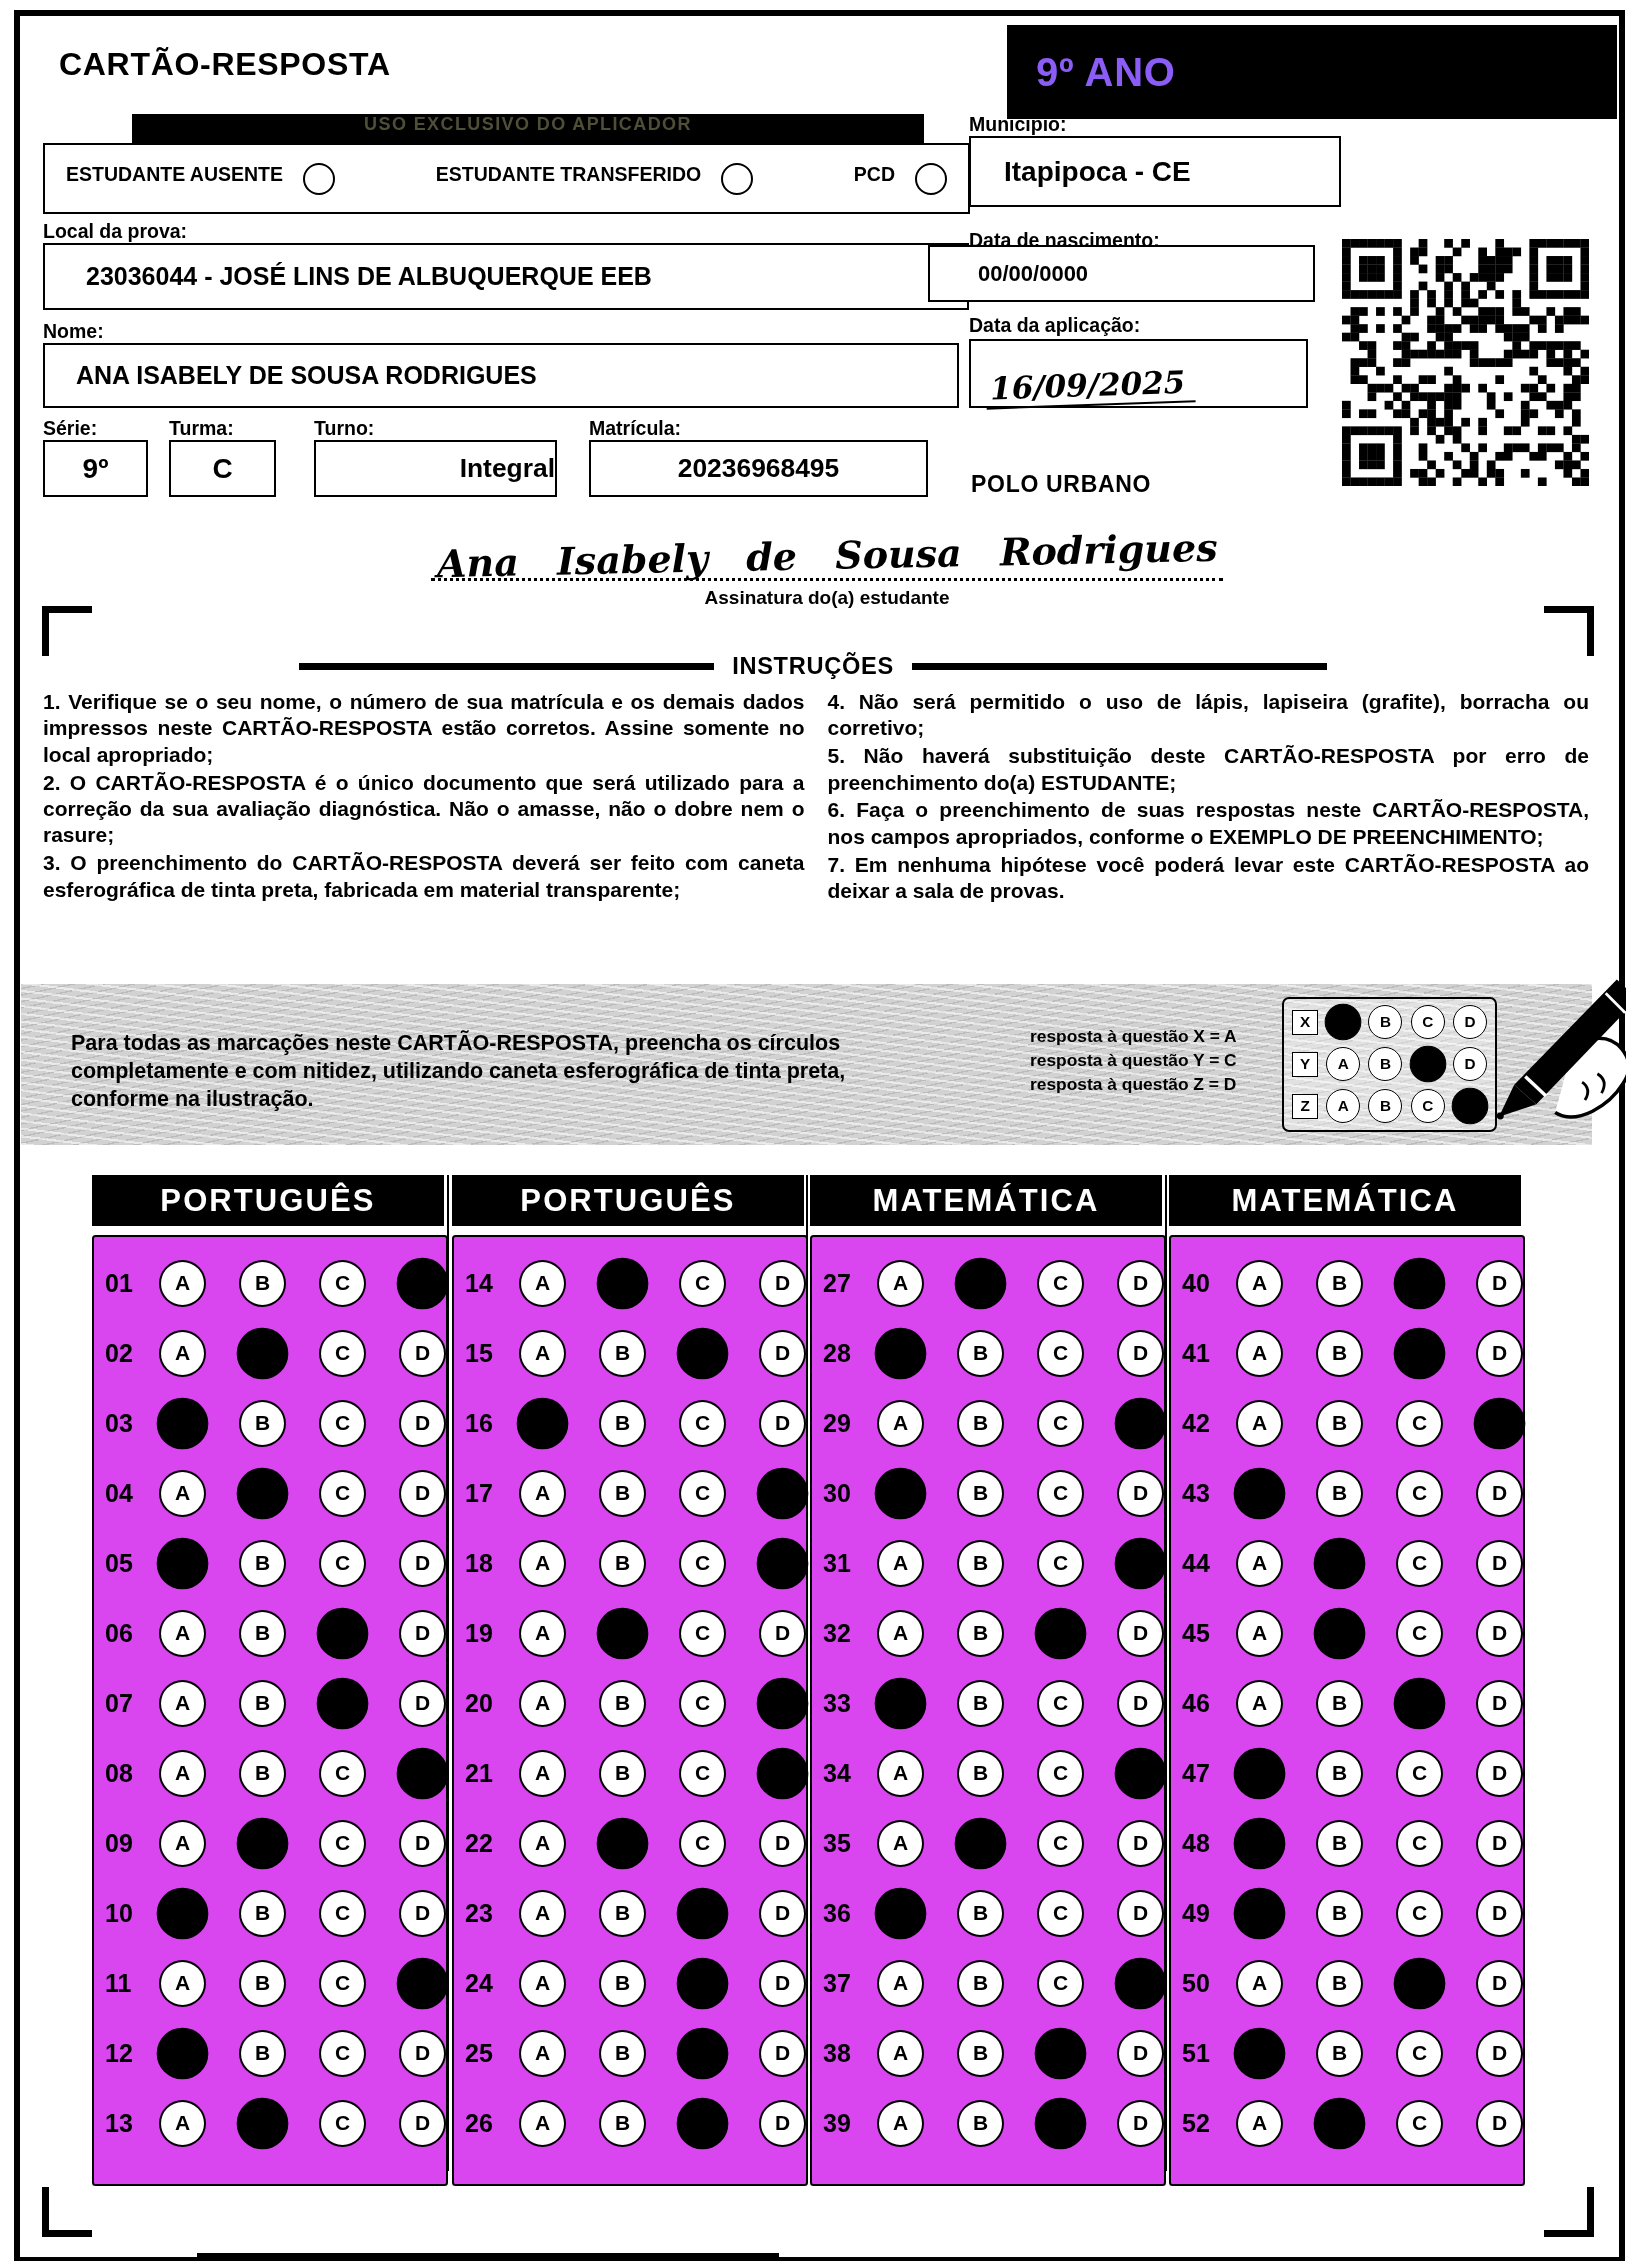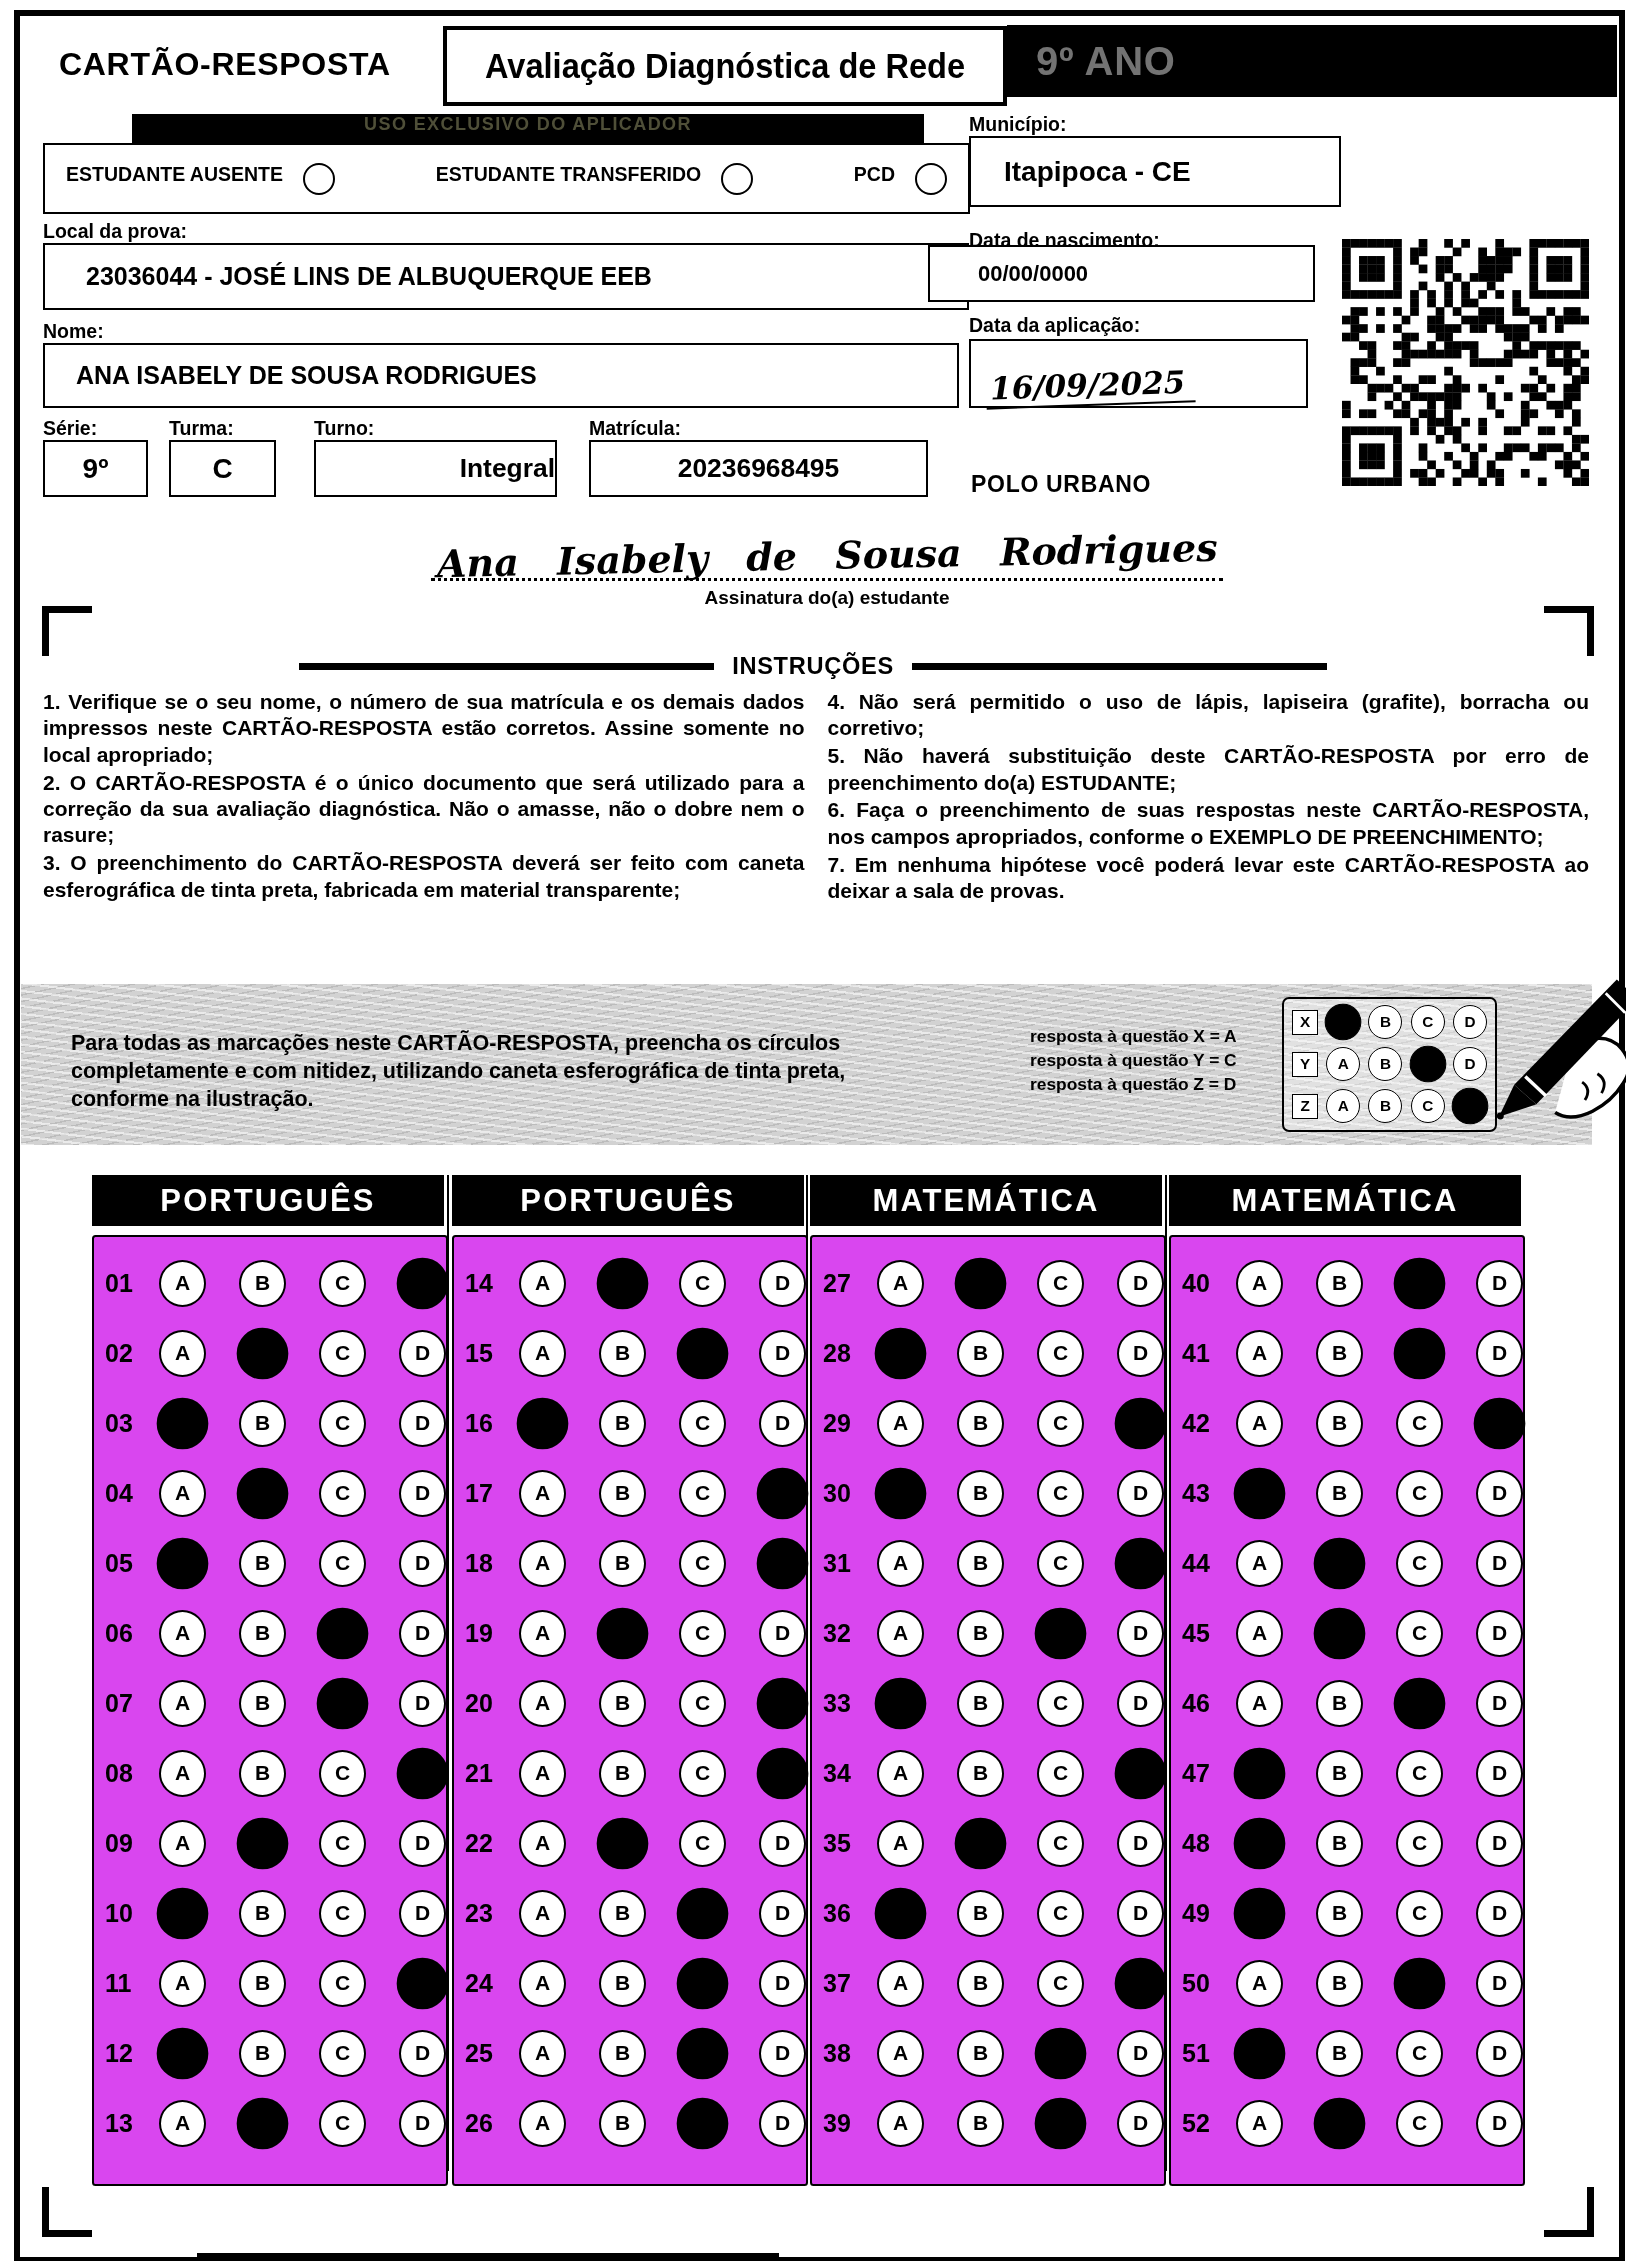--- a/index.html
+++ b/index.html
@@ -7,21 +7,21 @@
        font-family:"Liberation Sans",sans-serif;color:#000;overflow:hidden}
   #sheet{position:absolute;inset:0}
   .outer-border{position:absolute;left:14px;top:9.7px;width:1599px;height:2241px;border:6.3px solid #000}
 
   
   .hdr-card{position:absolute;left:59px;top:31px;width:361px;height:67px;display:flex;align-items:center;
             font-size:32px;font-weight:bold;letter-spacing:0.7px}
   .hdr-exam{position:absolute;left:443px;top:26.4px;width:556px;height:72px;border:4.2px solid #000;
             display:flex;align-items:center;justify-content:center}
   .hdr-exam span{font-size:35px;font-weight:bold;transform:scaleX(.93);white-space:nowrap}
-  .hdr-grade{position:absolute;left:1007px;top:25px;width:581px;height:72px;background:#000;color:#737373;
+  .hdr-grade{position:absolute;left:1007px;top:25px;width:581px;height:94px;background:#000;color:#8b5cf6;
              display:flex;align-items:center;padding-left:29px;font-size:40px;font-weight:bold;letter-spacing:0.7px}
 
   
   .flabel{position:absolute;font-size:19.5px;font-weight:bold}
   .fbox{position:absolute;border:2.8px solid #000;background:#fff;display:flex;align-items:center;font-weight:bold}
   .aplicador-bar{position:absolute;left:132px;top:114px;width:792px;height:29px;background:#000;
                  display:flex;justify-content:center}
   .aplicador-bar span{color:#4f4f38;font-size:18px;font-weight:bold;letter-spacing:1.4px}
   .options-box{position:absolute;left:43px;top:143px;width:881px;height:67px;border:2.8px solid #000;
                display:flex;align-items:center;justify-content:space-between;padding:0 21px}
@@ -99,23 +99,20 @@
 
   .footer-bar{position:absolute;left:197px;top:2253px;width:582px;height:8.3px;background:#000}
 </style>
 </head>
 <body>
 
 <div id="sheet">
   <div class="outer-border"></div>
 
   <div class="hdr-card">CARTÃO-RESPOSTA</div>
-  <div class="hdr-exam">
-    <span>Avaliação Diagnóstica de Rede</span>
-  </div>
   <div class="hdr-grade">
     <span>9º ANO</span>
   </div>
 
   <div class="aplicador-bar">
     <span>USO EXCLUSIVO DO APLICADOR</span>
   </div>
   <div class="options-box">
     <div class="opt">
       <span class="opt-label">ESTUDANTE AUSENTE</span>

